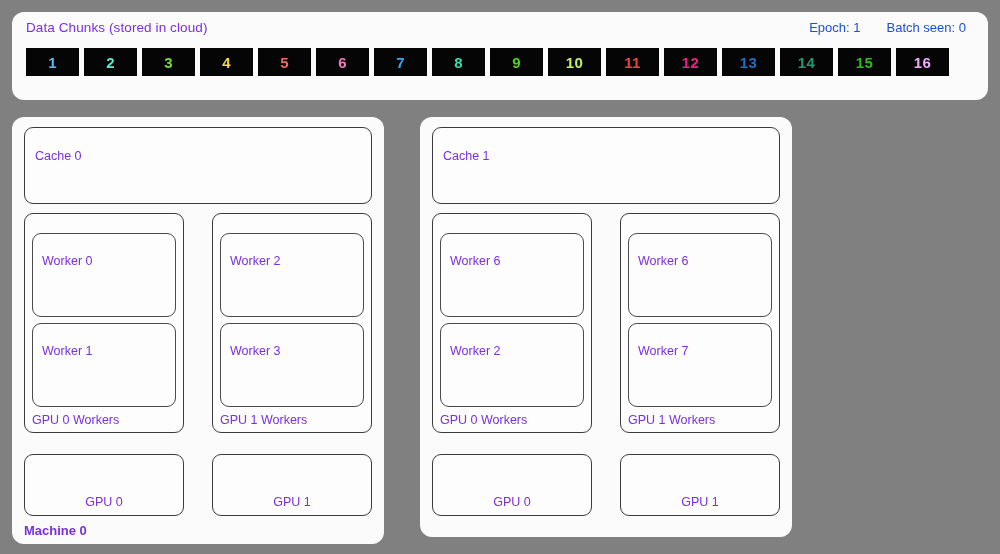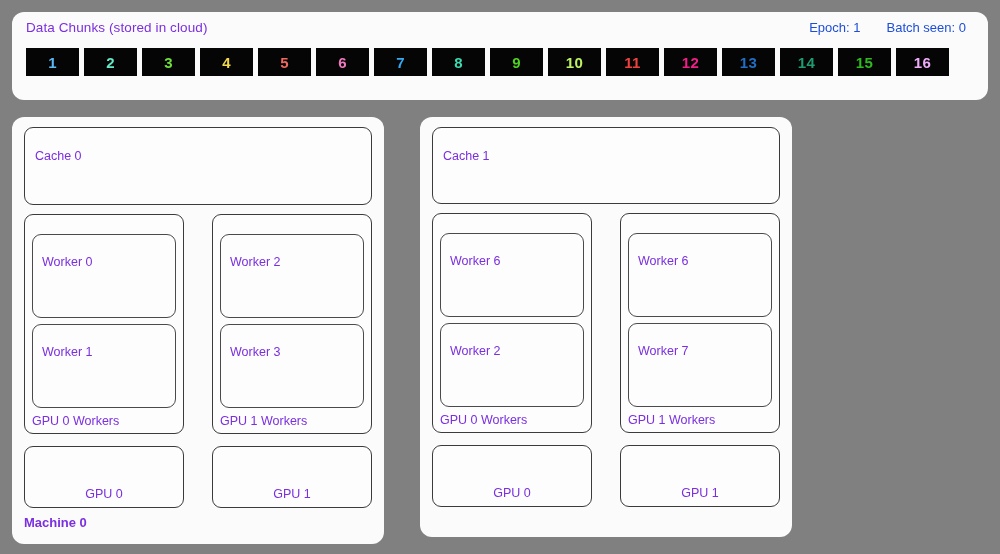--- a/index.html
+++ b/index.html
@@ -133,21 +133,21 @@
   .worker-box:last-of-type { margin-bottom: 2px; }
   .group-caption {
     font-size: 12.5px;
     color: #7a2fe0;
     padding-bottom: 2px;
   }
 
   .gpu-row {
     display: flex;
     gap: 28px;
-    margin-top: 12px;
+    margin-top: 21px;
   }
   .gpu-box {
     box-sizing: border-box;
     flex: 1 1 0;
     height: 62px;
     border: 1.4px solid #3b3b3b;
     border-radius: 9px;
     background: #fdfdfd;
     display: flex;
     align-items: flex-end;

